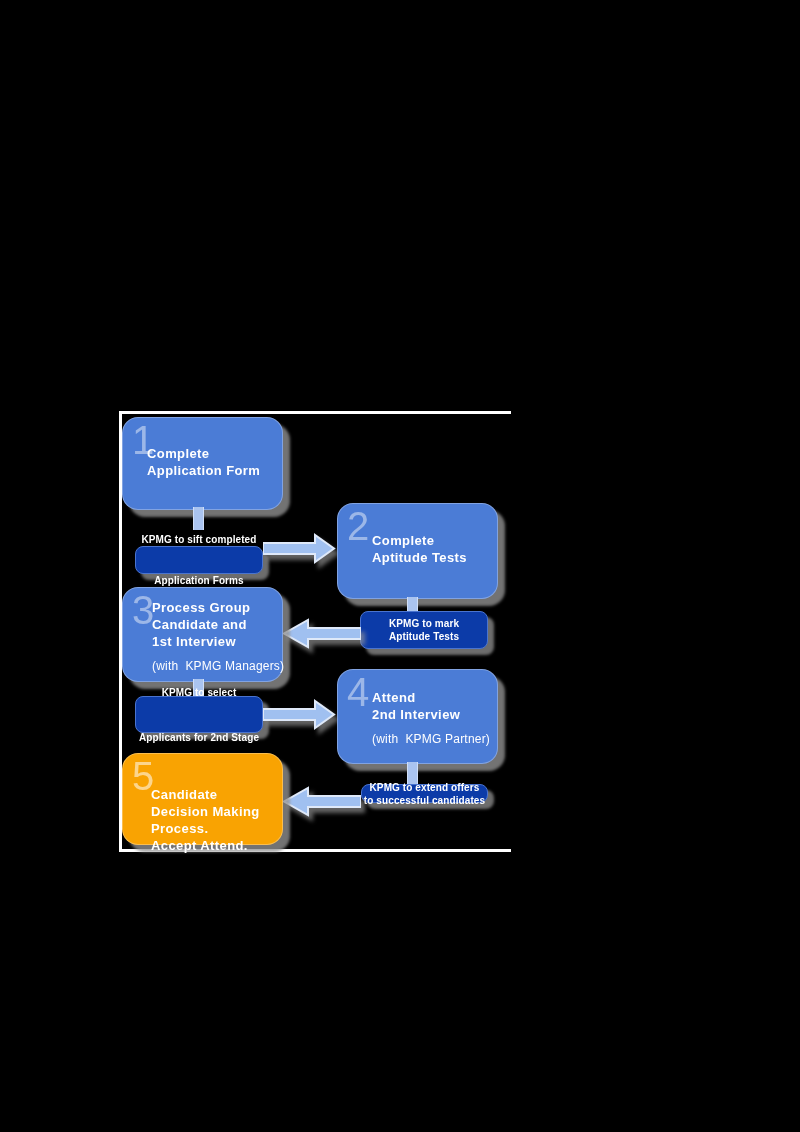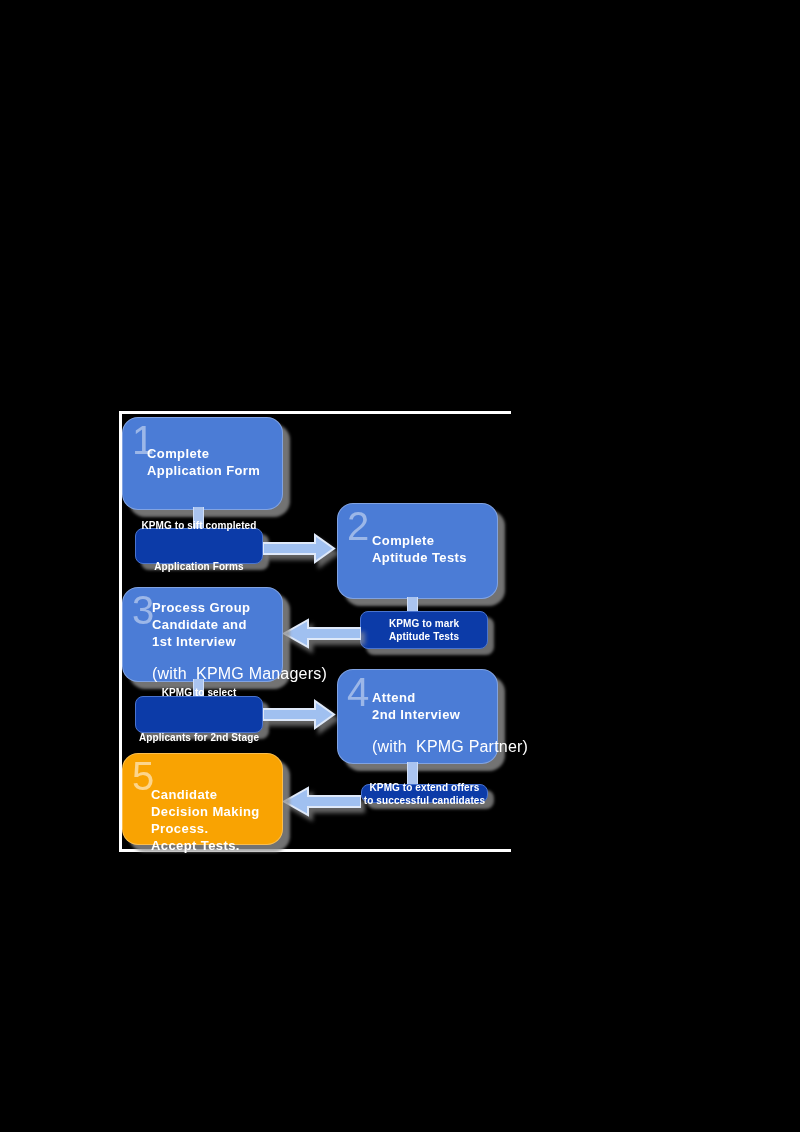--- a/index.html
+++ b/index.html
@@ -41,24 +41,24 @@
   .step.orange .num { color: rgba(255,255,255,0.55); }
   .step .title {
     position: absolute;
     font-size: 13px;
     font-weight: 600;
     letter-spacing: 0.4px;
     line-height: 17px;
     color: #fff;
   }
   .step .subtitle {
-    font-size: 16px;
+    font-size: 12px;
     font-weight: 400;
     letter-spacing: 0.2px;
-    margin-top: 15px;
+    margin-top: 8px;
     white-space: pre;
     text-align: right;
   }
   .gate {
     position: absolute;
     background: var(--gate-blue, #0c3ba8);
     border: 1px solid #4a74cf;
     box-sizing: border-box;
     border-radius: 8px;
     color: #fff;
@@ -94,21 +94,21 @@
   <div class="step" style="left:122px; top:417px; width:161px; height:93px;">
     <div class="num">1</div>
     <div class="title" style="left:24px; top:27px;">
       <div>Complete</div>
       <div>Application Form</div>
     </div>
   </div>
 
   <div class="stem" style="left:193px; top:507px; width:11px; height:23px;"></div>
 
-  <div class="gate" style="left:135px; top:528px; width:128px; height:36px;gap:28px;">
+  <div class="gate" style="left:135px; top:546px; width:128px; height:28px;gap:28px;">
     <div>KPMG to sift completed</div>
     <div>Application Forms</div>
   </div>
 
   <svg class="arrow" style="left:263px; top:533px;" width="73" height="31" viewBox="0 0 73 31">
     <polygon points="0,10 52,10 52,2 71,15.5 52,29 52,21 0,21" fill="var(--arrow-fill)" stroke="var(--arrow-outline)" stroke-width="2"></polygon>
   </svg>
 
   <div class="step" style="left:337px; top:503px; width:161px; height:96px;">
     <div class="num">2</div>
@@ -169,17 +169,17 @@
   <svg class="arrow" style="left:281px; top:786px;" width="80" height="31" viewBox="0 0 80 31">
     <polygon points="80,10 27,10 27,2 3,15.5 27,29 27,21 80,21" fill="var(--arrow-fill)" stroke="var(--arrow-outline)" stroke-width="2"></polygon>
   </svg>
 
   <div class="step orange" style="left:122px; top:753px; width:161px; height:92px;">
     <div class="num">5</div>
     <div class="title" style="left:28px; top:9px;margin-top:23px;">
       <div>Candidate</div>
       <div>Decision Making</div>
       <div>Process.</div>
-      <div>Accept Tests.</div>
+      <div>Accept Attend.</div>
     </div>
   </div>
 
 </div>
 
 </body></html>

